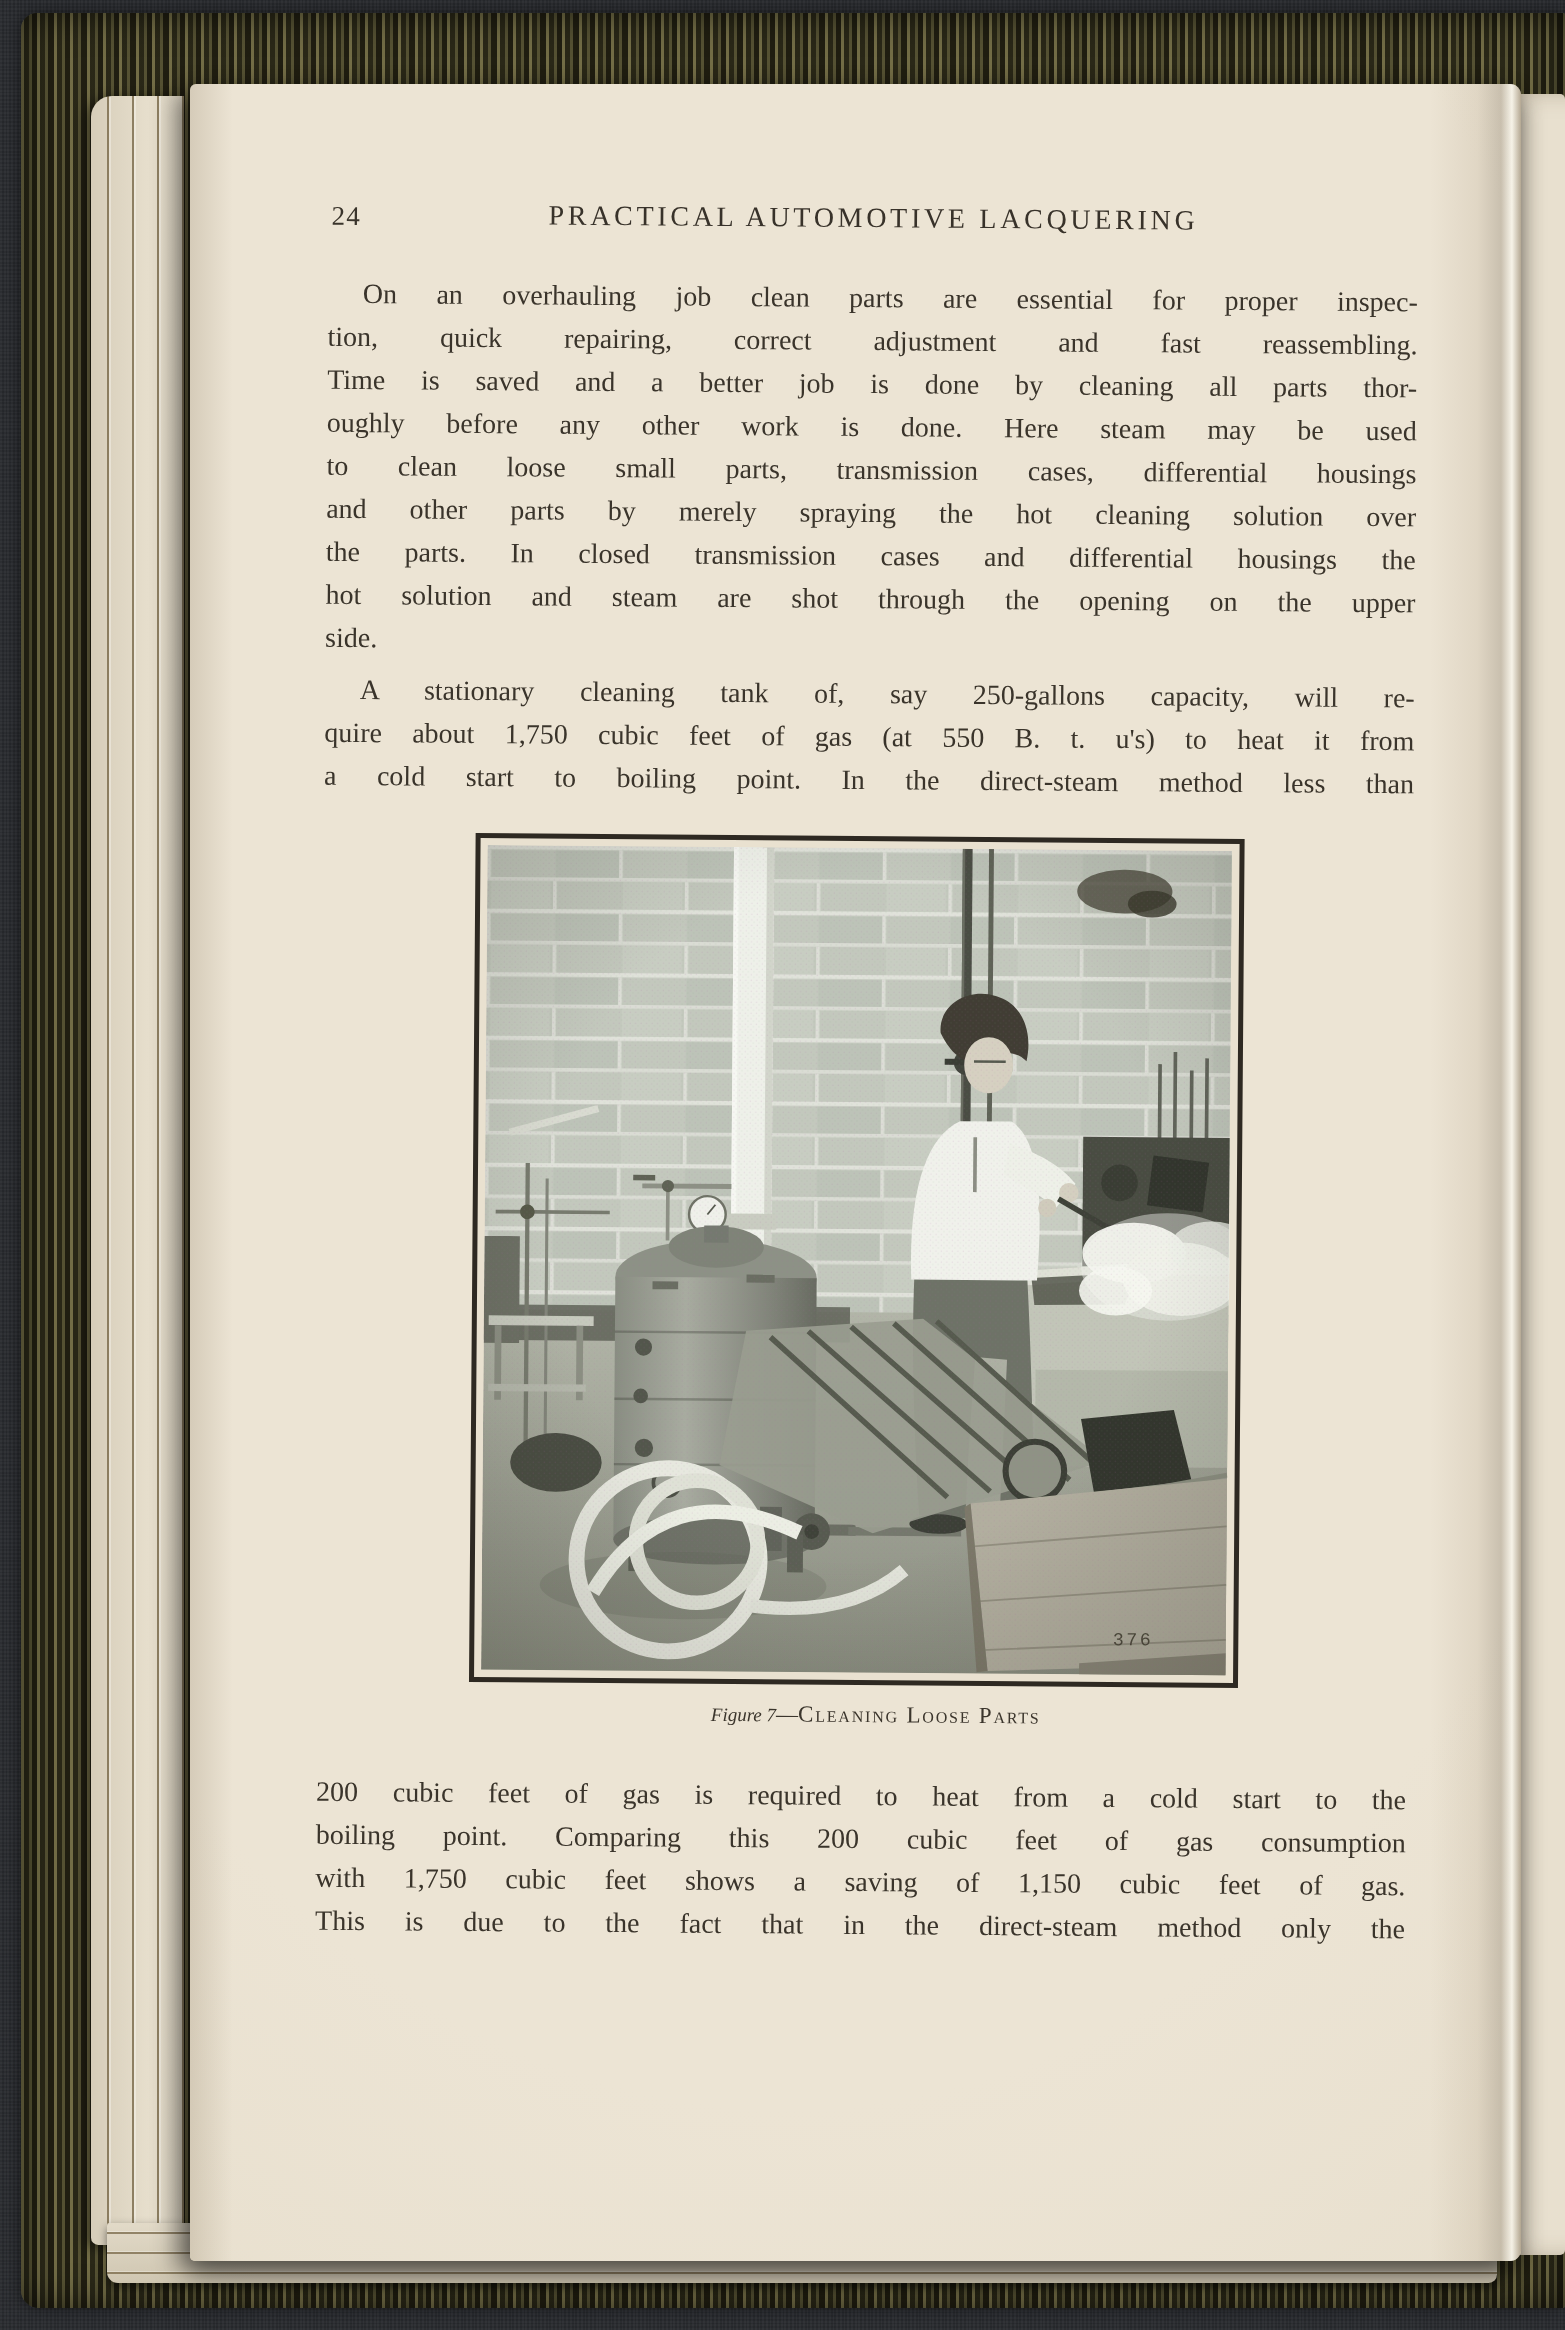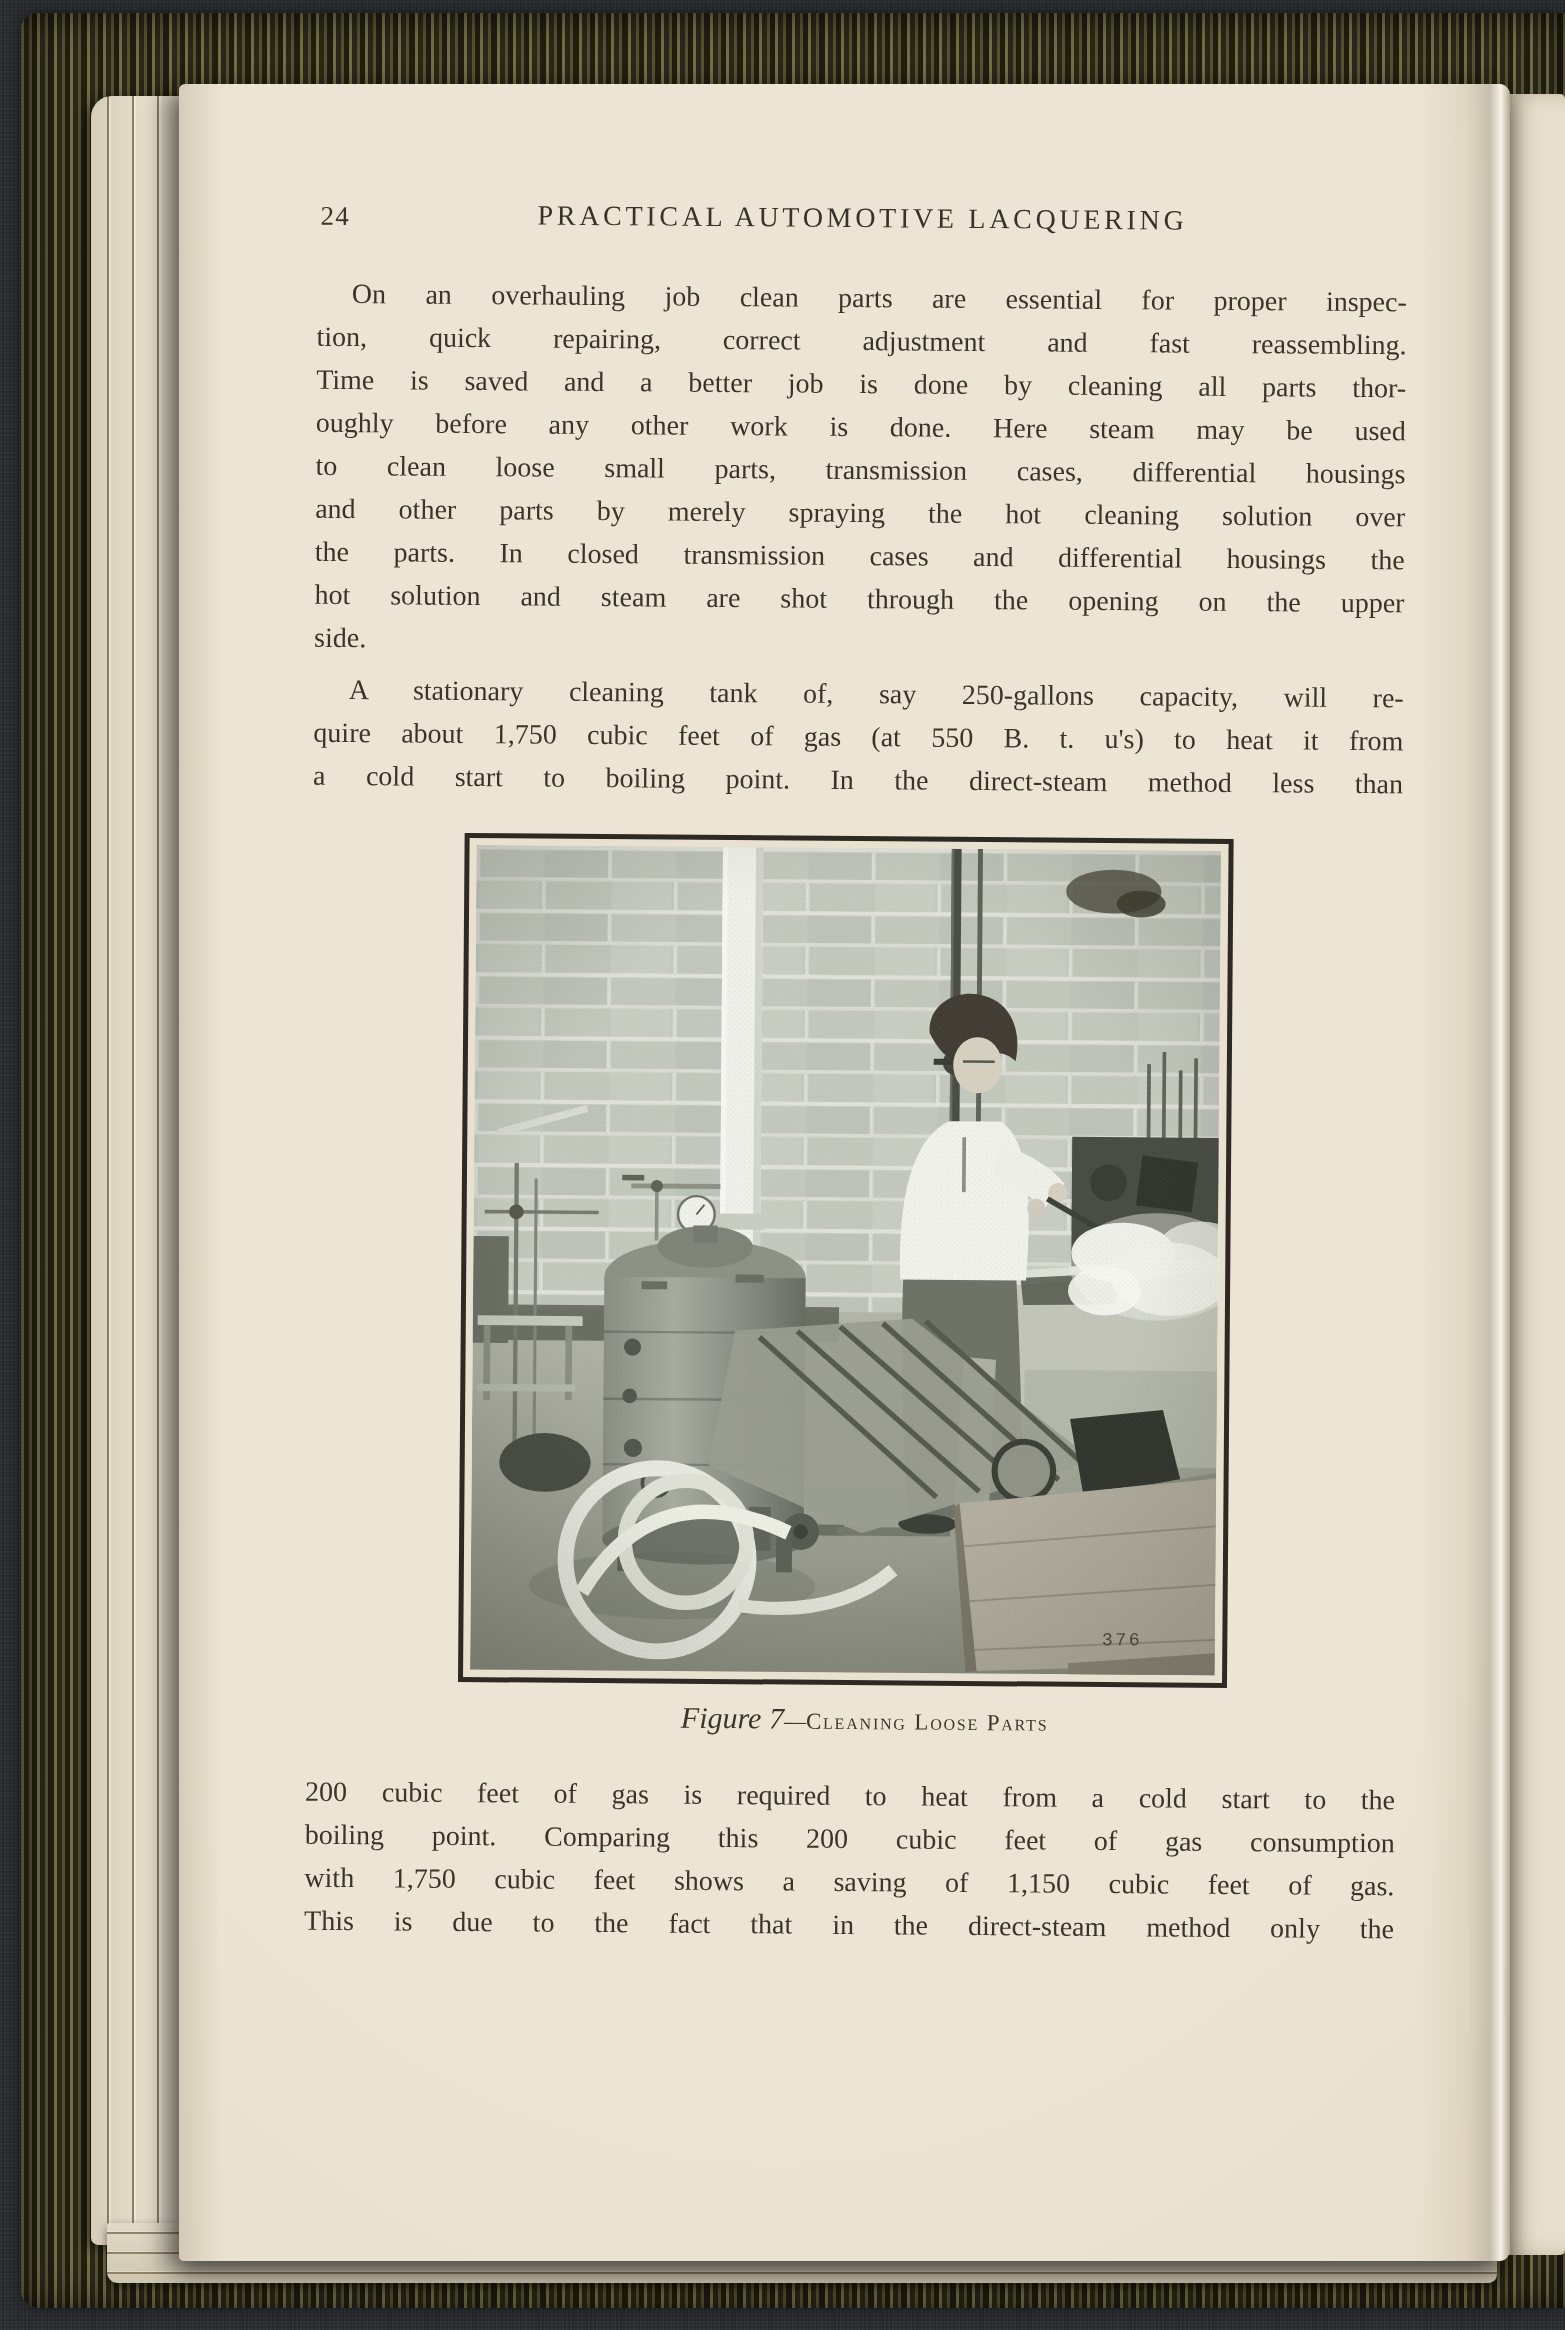--- a/index.html
+++ b/index.html
@@ -23,21 +23,21 @@
         box-shadow:-6px 2.4px 11px rgba(0,0,0,.45);}
   .stack-bottom{position:absolute;left:107px;top:2223px;width:1390px;height:60px;border-radius:2.4px 2.4px 8.5px 11px;
         background:
           repeating-linear-gradient(0deg, rgba(120,104,72,0) 0 9px, rgba(120,104,72,.75) 9px 11px, rgba(255,255,252,.3) 11px 12px, rgba(120,104,72,0) 12px 20px),
           linear-gradient(0deg,#cfc6b1,#e2dac8);
         box-shadow:0 4.9px 9.7px rgba(0,0,0,.5);}
   
   .page-next{position:absolute;left:1493px;top:94px;width:72px;height:2161px;border-radius:0 4.9px 4.9px 0;
         background:#e8e0cf;box-shadow:inset 25.6px 0 29px -9.7px rgba(82,62,32,.55);}
   
-  .page{position:absolute;left:179px;top:84px;width:1331px;height:2177px;border-radius:6px 11px 11px 4.9px;
+  .page{position:absolute;left:190px;top:84px;width:1331px;height:2177px;border-radius:6px 11px 11px 4.9px;
         background:radial-gradient(120% 100% at 45% 38%, #ece4d4 55%, #e4dbc8 100%);
         box-shadow:-14.6px 7.3px 23px rgba(0,0,0,.38), 0 12px 24px rgba(0,0,0,.45);}
   .page::before{content:"";position:absolute;left:0;top:0;bottom:0;width:43px;border-radius:6px 0 0 4.9px;
         background:linear-gradient(90deg, rgba(96,76,44,.16), rgba(96,76,44,0));}
   .page::after{content:"";position:absolute;right:0;top:0;bottom:0;width:91px;border-radius:0 11px 11px 0;pointer-events:none;
         background:linear-gradient(90deg, rgba(120,95,60,0) 0%, rgba(120,95,60,.10) 52%, rgba(62,47,26,.20) 78%, rgba(255,255,248,.55) 90%, rgba(92,72,42,.38) 100%);}
   .content{position:absolute;inset:0;transform:rotate(.45deg);transform-origin:50% 50%;color:#3a342b;}
 
   .pageno{position:absolute;left:134px;top:121px;font-size:27px;letter-spacing:1.2px;}
   .runhead{position:absolute;left:131px;top:118px;width:1090px;text-align:center;font-size:28px;letter-spacing:3.7px;color:#38322a;}
@@ -49,21 +49,21 @@
   .para + .para{margin-top:8.5px;}
   .line{text-align:justify;text-align-last:justify;}
   .line.short{text-align-last:left;}
   .line.indent{text-indent:35px;}
 
   .plate{position:absolute;left:283px;top:752px;width:769px;height:849px;box-sizing:border-box;
         border:5.5px solid #2e2922;background:#e9e1d0;padding:7.3px;}
   .plate svg{display:block;width:100%;height:100%;}
 
   .caption{position:absolute;left:131px;top:1618px;width:1090px;text-align:center;color:#3b352c;font-size:22px;}
-  .caption .fig{font-style:italic;font-size:30px;margin-left:28px;}
+  .caption .fig{font-style:italic;font-size:19px;margin-left:28px;}
   .caption .cap-title{font-variant:small-caps;letter-spacing:1.8px;font-size:23px;}
 </style>
 </head>
 <body>
 
 <div class="scan">
   <div class="cover"></div>
   <div class="stack-left"></div>
   <div class="stack-bottom"></div>
   <div class="page-next"></div>

